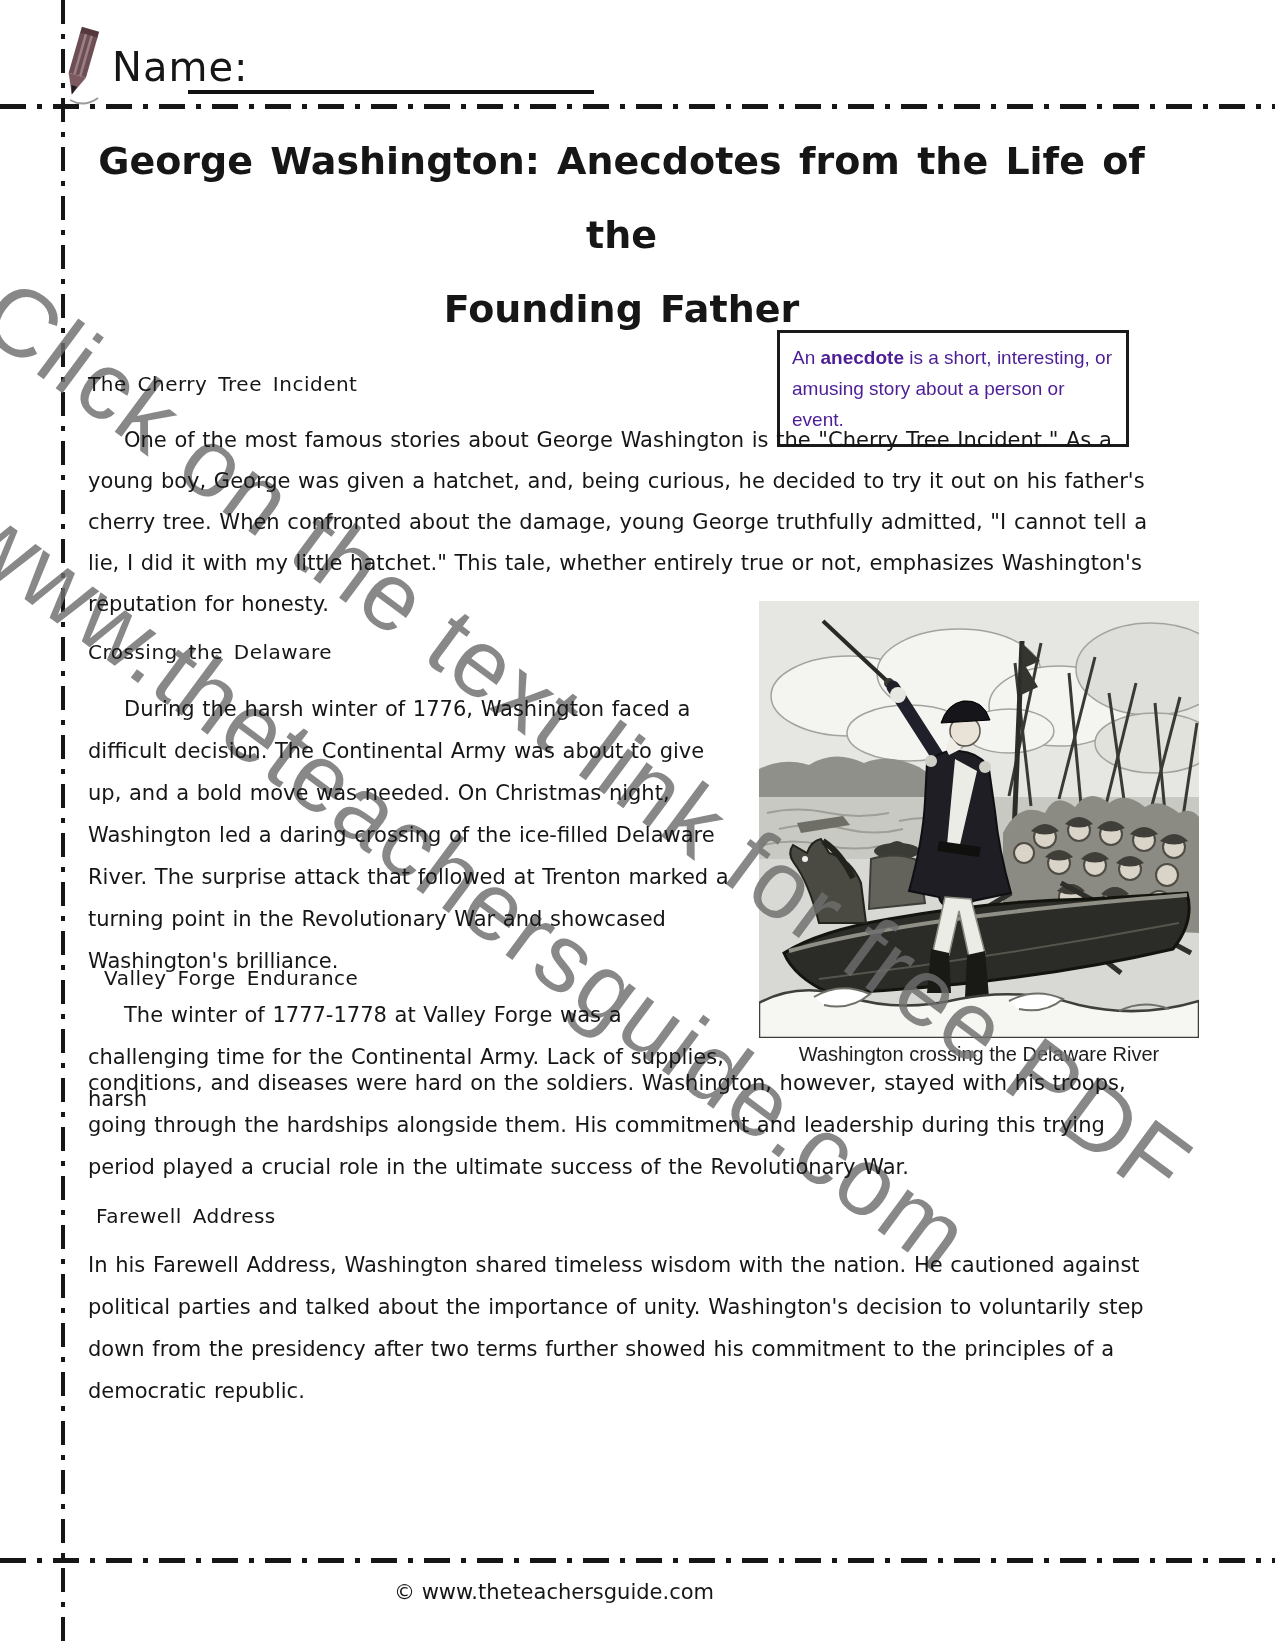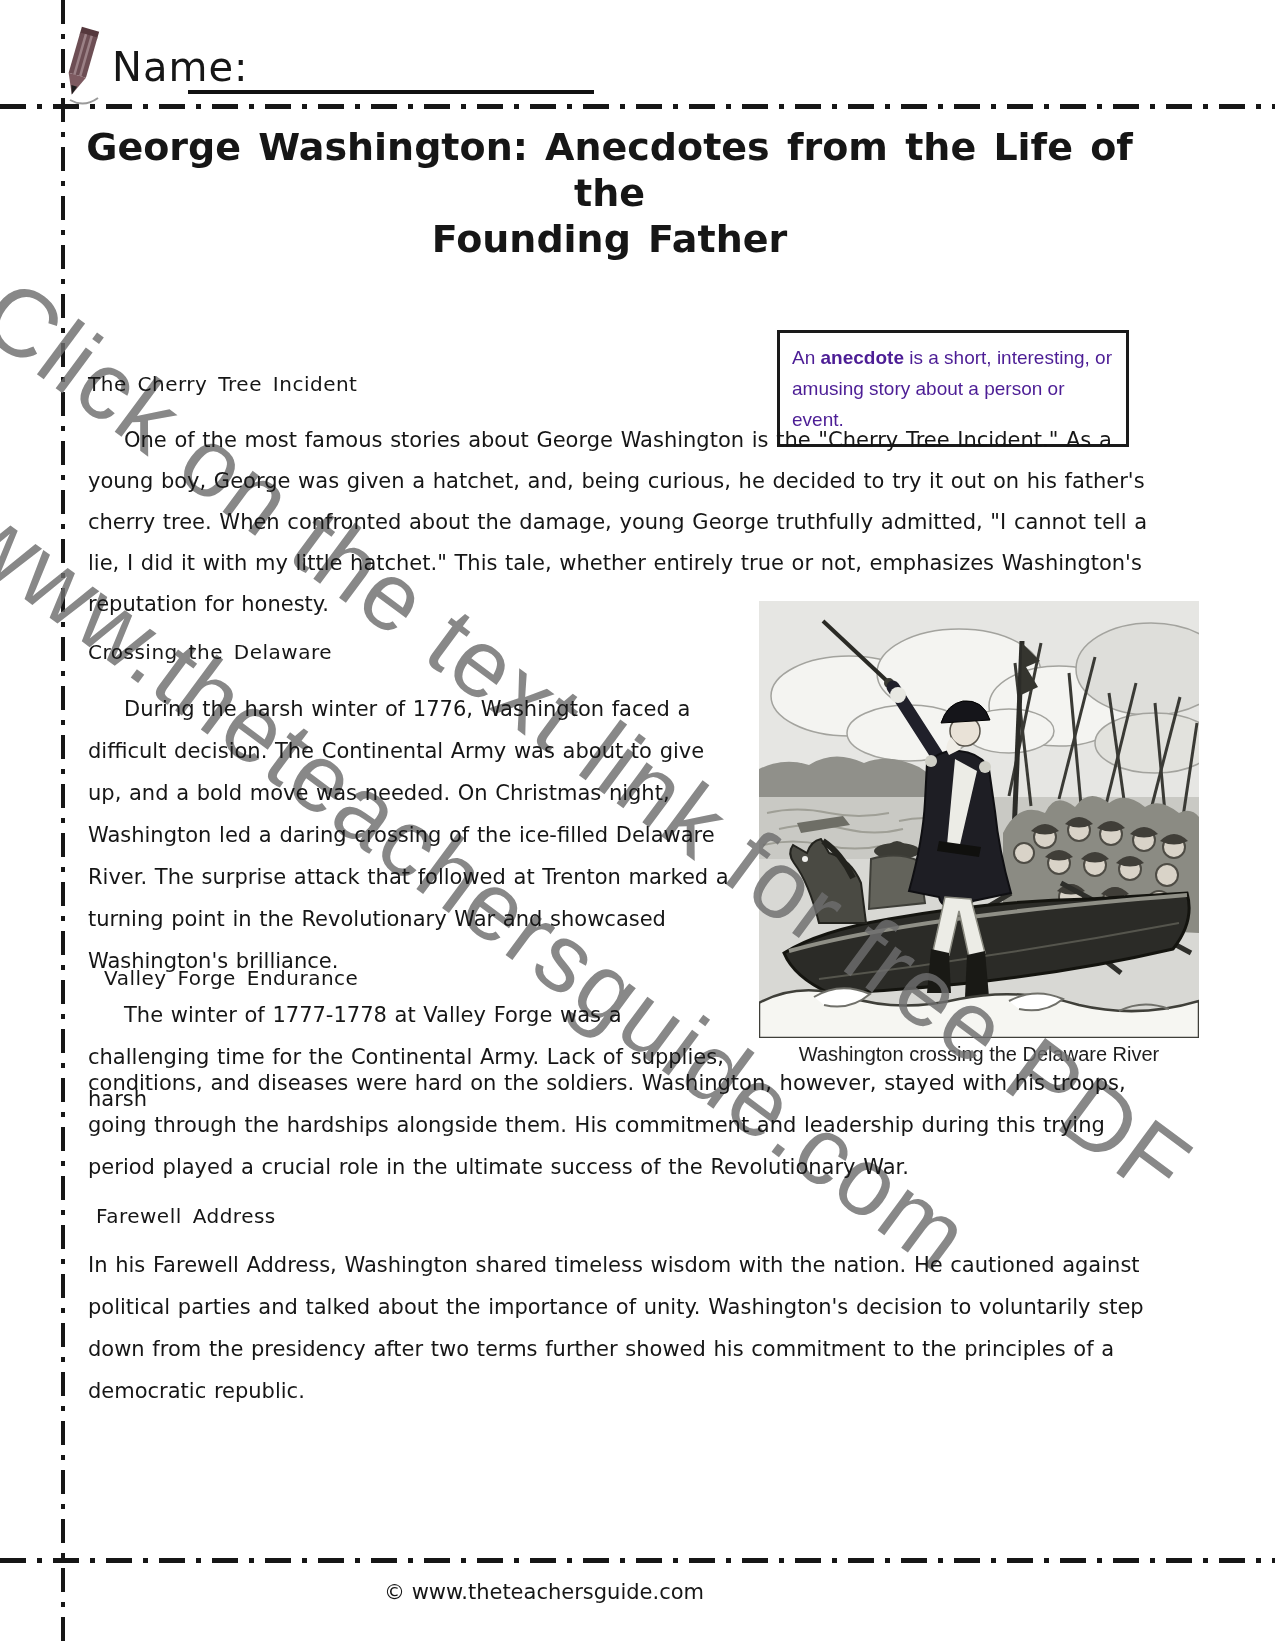--- a/index.html
+++ b/index.html
@@ -6,40 +6,40 @@
   .page{position:relative;width:1275px;height:1650px;background:#ffffff;overflow:hidden;
         font-family:"DejaVu Sans",sans-serif;color:#161616;}
   
   .h-rule{position:absolute;left:0;width:1275px;height:5px;
     background-image:repeating-linear-gradient(90deg,#161616 0 26px,transparent 26px 37px,#161616 37px 42px,transparent 42px 53px);}
   .v-rule{position:absolute;top:0;left:61px;width:4px;height:1650px;
     background-image:repeating-linear-gradient(180deg,#161616 0 24px,transparent 24px 34px,#161616 34px 39px,transparent 39px 49px);}
   .name-label{position:absolute;left:112px;top:44px;font-size:40px;letter-spacing:1px;}
   .name-line{position:absolute;left:188px;top:90px;width:406px;height:4px;background:#111;}
   .pencil{position:absolute;left:52px;top:26px;}
-  .title{position:absolute;left:72px;top:124px;width:1075px;text-align:center;
-         font-size:38px;font-weight:bold;line-height:46px;word-spacing:4px;}
+  .title{position:absolute;left:84px;top:124px;width:1075px;text-align:center;
+         font-size:38px;font-weight:bold;line-height:74px;word-spacing:4px;}
   .body-text{position:absolute;font-size:21px;line-height:42px;word-spacing:1px;}
   .indent{text-indent:36px;}
   .w-full{left:88px;width:1075px;}
   .w-narrow{left:88px;width:655px;}
   .sec-h{position:absolute;left:88px;font-size:20px;font-weight:normal;word-spacing:4px;letter-spacing:.5px;}
   .callout{position:absolute;left:777px;top:330px;width:352px;box-sizing:border-box;
            border:3px solid #1a1a1a;padding:9px 12px;background:#fff;
            font-family:Liberation Sans, sans-serif;font-size:19px;line-height:31px;color:#4c1d95;z-index:6;}
   .figure{position:absolute;left:759px;top:601px;width:504px;z-index:2;}
   .figure svg{display:block;}
   .caption{width:440px;text-align:center;margin-top:5px;
            font-family:"Liberation Sans",sans-serif;font-size:20px;color:#1d1d1d;}
   .watermark{position:absolute;left:50px;top:226px;transform:rotate(36.5deg);transform-origin:0 0;
              font-family:"Liberation Sans",sans-serif;font-size:96px;line-height:188px;
              color:#6e6e6e;opacity:.82;white-space:nowrap;letter-spacing:2px;z-index:5;pointer-events:none;}
   .watermark .wm2{padding-left:116px;}
   .z-text{z-index:6;}
-  .footer{position:absolute;left:0;top:1580px;width:1088px;text-align:center;font-size:21px;z-index:6;}
+  .footer{position:absolute;left:10px;top:1580px;width:1088px;text-align:center;font-size:21px;z-index:6;}
 </style>
 </head>
 <body>
 
 <div class="page">
 
   <div class="v-rule"></div>
   <div class="h-rule" style="top:104px"></div>
   <div class="h-rule" style="top:1558px"></div>
 

